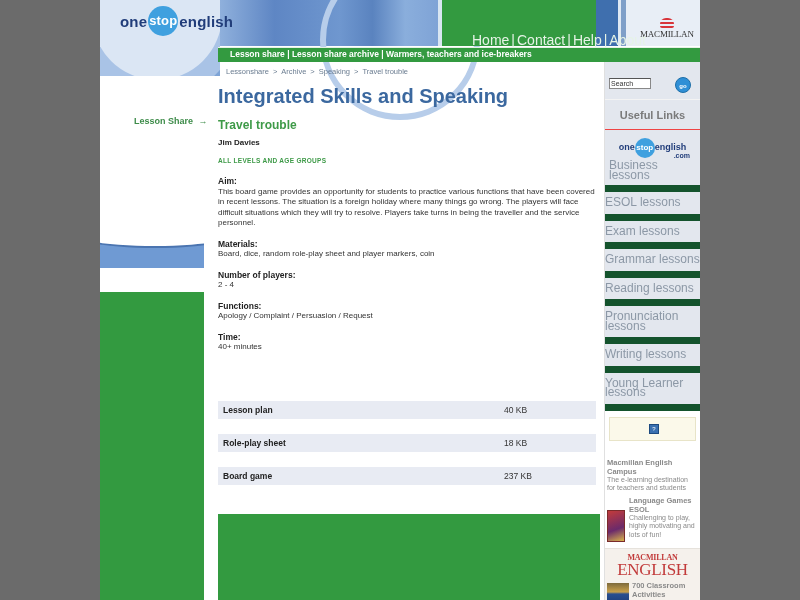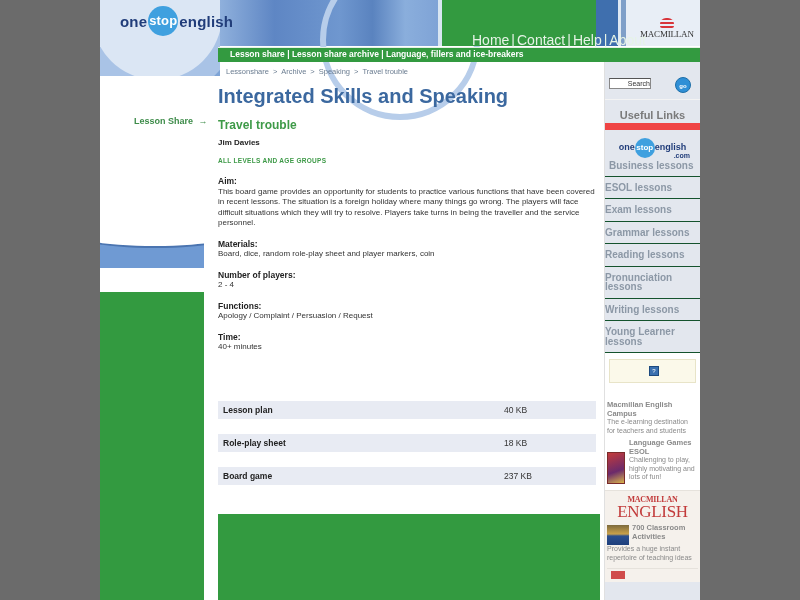--- a/index.html
+++ b/index.html
@@ -61,27 +61,27 @@
     .downloads { position: absolute; left: 118px; top: 401px; width: 378px; }
     .dl-row { height: 18px; background: #e8ebf3; display: flex; align-items: center; margin-bottom: 15px; cursor: pointer; }
     .dl-name { width: 286px; padding-left: 5px; font-size: 8.5px; font-weight: bold; color: #222; }
     .dl-size { font-size: 8.5px; color: #333; }
 
     .main-green { position: absolute; left: 118px; top: 514px; width: 382px; height: 86px; background: #339a40; }
 
     
     .right-col { position: absolute; left: 504px; top: 62px; width: 96px; height: 538px; background: #e3e7ee; border-left: 1px solid #e0e0e0; }
     .search-box { height: 38px; background: #e3e7ee; border-bottom: 1px solid #f3f3f3; position: relative; }
-    .search-input { position: absolute; left: 4px; top: 16px; width: 42px; height: 11px; border: 1px solid #888; border-top-color: #555; background: #fff; font-size: 7px; color: #333; padding-left: 1px; font-family: "Liberation Sans", sans-serif; text-align: right; }
+    .search-input { position: absolute; left: 4px; top: 16px; width: 42px; height: 11px; border: 1px solid #888; border-top-color: #555; background: #fff; font-size: 7px; color: #333; padding-left: 1px; font-family: "Liberation Sans", sans-serif; }
     .go-btn { position: absolute; left: 70px; top: 15px; width: 16px; height: 16px; border-radius: 50%; background: #2f8fd6; color: #fff; font-size: 6px; font-weight: bold; text-align: center; line-height: 16px; border: 1px solid #1e6fa8; }
-    .useful-links { height: 30px; text-align: center; font-size: 11px; font-weight: bold; color: #7a7a7a; line-height: 30px; border-bottom: 7px solid #ef4444; }
+    .useful-links { height: 30px; text-align: center; font-size: 11px; font-weight: bold; color: #7a7a7a; line-height: 30px; border-bottom: 1px solid #ef4444; }
     .ose-logo { padding-top: 8px; text-align: center; font-size: 9px; font-weight: bold; color: #213d7a; }
     .ose-logo .stop { display: inline-block; background: #3fa0df; color: #fff; border-radius: 50%; width: 20px; height: 20px; line-height: 20px; font-size: 8px; }
     .ose-logo .com { display: block; text-align: right; padding-right: 10px; font-size: 7px; margin-top: -6px; }
-    .rlink { padding: 5px 4px 5px 4px; font-size: 10px; color: #8c98a6; line-height: 9.5px; border-bottom: 1px solid #14532d; cursor: pointer; font-weight: bold; }
+    .rlink { padding: 5px 4px 5px 4px; font-size: 12px; color: #8c98a6; line-height: 9.5px; border-bottom: 7px solid #14532d; cursor: pointer; }
     .rlink.tall { padding: 6px 0; }
 
     .promo-white { background: #ffffff; padding-top: 2px; }
     .campus-box { margin: 4px 4px 0 4px; height: 24px; background: #fbf9ea; border: 1px solid #e8e4c8; position: relative; }
     .campus-icon { position: absolute; left: 39px; top: 6px; width: 10px; height: 10px; background: #3a70b0; border: 1px solid #1d4a80; color: #fff; font-size: 6px; text-align: center; line-height: 9px; }
     .promo-title { font-size: 7.5px; color: #8a8a8a; padding: 17px 2px 0 2px; line-height: 9px; font-weight: bold; }
     .promo-desc { font-size: 7px; color: #8a8a8a; padding: 0 2px; line-height: 8.5px; }
     .cdrom { display: flex; padding: 3px 2px 2px 2px; }
     .cdrom-img { width: 18px; height: 32px; margin-top: 14px; background: linear-gradient(160deg, #c23b3b, #6b2a6b 60%, #d9b44a); border: 1px solid #7a2b2b; flex-shrink: 0; }
     .cdrom-text { padding-left: 4px; }
@@ -127,21 +127,21 @@
     </div>
 
     <a class="macmillan">
       <div class="mac-icon"></div>
       <div class="mac-text">MACMILLAN</div>
     </a>
   </div>
 
   <div class="nav-bar">
     <div class="nav-bar-text">
-      <span>Lesson share</span> | <span>Lesson share archive</span> | <span>Language, fillers and ice-breakers</span>
+      <span>Lesson share</span> | <span>Lesson share archive</span> | <span>Warmers, teachers and ice-breakers</span>
     </div>
   </div>
 
   <div class="left-col">
     <a class="lesson-share-link">
       <span>Lesson Share</span>
       <span style="margin-left:3px;">→</span>
     </a>
     <div class="left-blue-arc"></div>
     <div class="left-green"></div>

